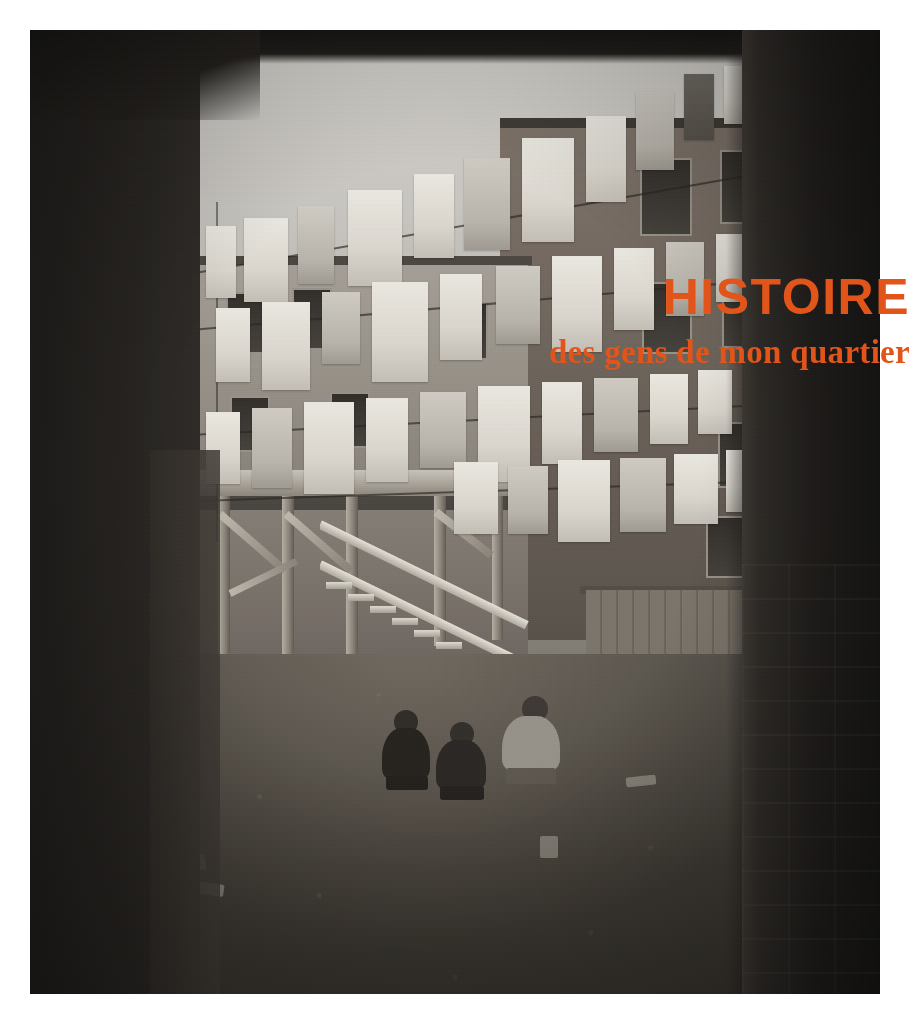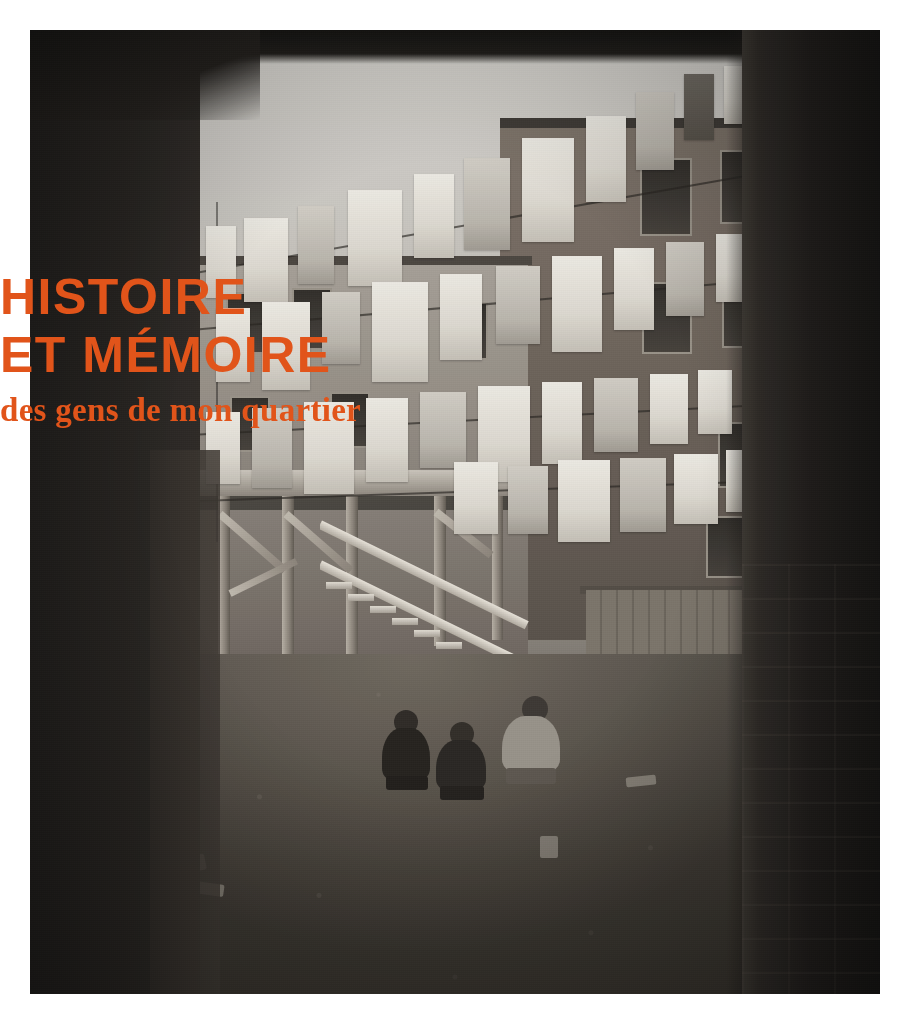--- a/index.html
+++ b/index.html
@@ -309,21 +309,21 @@
     pointer-events: none;
     background: rgba(120,115,108,.06);
   }
 
   
   .title-block {
     position: absolute;
     left: 0;
     top: 268px;
     width: 910px;
-    text-align: left;
+    text-align: right;
     pointer-events: none;
   }
   .title-line1,
   .title-line2 {
     font-weight: bold;
     font-size: 50px;
     line-height: 58px;
     letter-spacing: 1.5px;
     color: #e1541a;
   }
@@ -469,17 +469,16 @@
     <div class="pillar-right"></div>
     <div class="pillar-stone"></div>
 
     <div class="desat"></div>
     <div class="grain"></div>
     <div class="vignette"></div>
   </div>
 
   <div class="title-block">
     <div class="title-line1">HISTOIRE</div>
-    <div class="title-line2">ET MÉMOIRE</div>
     <div class="title-sub">des gens de mon quartier</div>
   </div>
 
 </div>
 
 </body></html>

